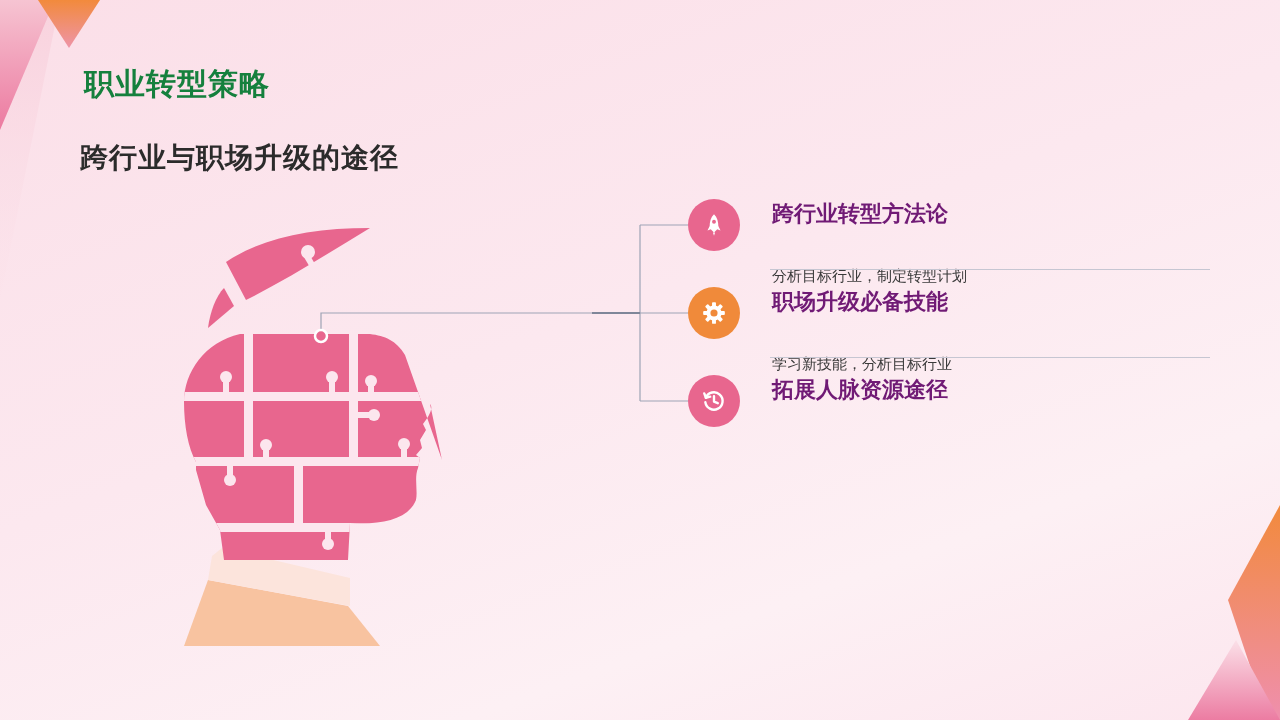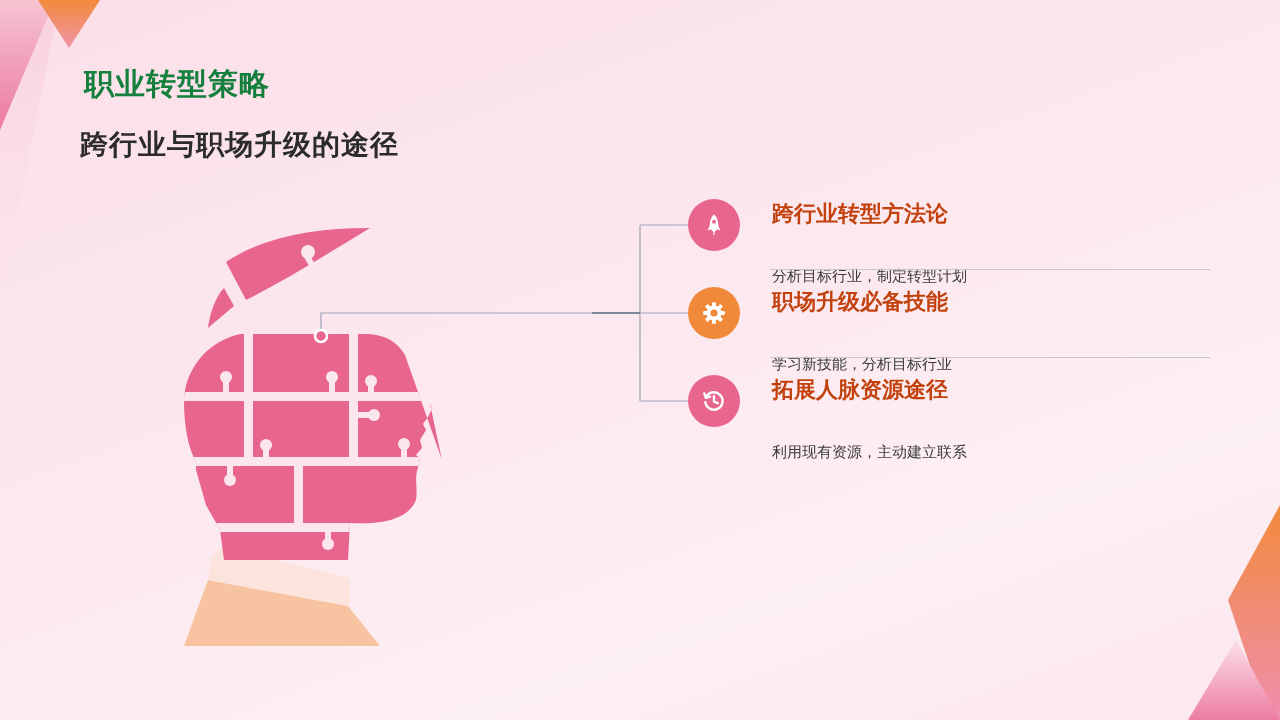--- a/index.html
+++ b/index.html
@@ -7,32 +7,32 @@
     width: 1280px; height: 720px; overflow: hidden; position: relative;
     font-family: "DejaVu Sans", "Liberation Sans", sans-serif;
     background: linear-gradient(160deg, #fbdfe8 0%, #fce8ef 45%, #fdf0f4 75%, #fce6ee 100%);
   }
   .deco { position: absolute; left: 0; top: 0; width: 1280px; height: 720px; pointer-events: none; }
   .title {
     position: absolute; left: 80px; top: 60px;
     font-size: 30px; font-weight: bold; color: #15803d; letter-spacing: 1px; margin: 4px;
   }
   .subtitle {
-    position: absolute; left: 80px; top: 126px;
+    position: absolute; left: 80px; top: 139px;
     font-size: 28px; font-weight: bold; color: #2b2b2b; letter-spacing: 1px; margin: 0;
   }
   .figure { position: absolute; left: 0; top: 0; width: 1280px; height: 720px; }
   .item { position: absolute; left: 688px; width: 530px; height: 80px; }
   .icon-circle {
     position: absolute; left: 0; top: 0; width: 52px; height: 52px; border-radius: 50%;
     display: flex; align-items: center; justify-content: center;
   }
   .item-title {
     position: absolute; left: 84px; top: 0px;
-    font-size: 22px; font-weight: bold; color: #c2410c; white-space: nowrap; line-height: 30px;
+    font-size: 22px; font-weight: bold; color: #701a75; white-space: nowrap; line-height: 30px;
   }
   .item-desc {
     position: absolute; left: 84px; top: 37px;
     font-size: 15px; color: #3a3a3a; white-space: nowrap; line-height: 20px; margin-top: 30px;
   }
   .divider {
     position: absolute; left: 82px; top: 70px; width: 440px; height: 0;
     border-top: 1.5px solid #c6c6d2;
   }
 </style>
@@ -182,14 +182,13 @@
 
 <div class="item" style="top:375px;">
   <div class="icon-circle" style="background:#E8668E;">
     <svg width="26" height="26" viewBox="0 0 24 24" fill="none" stroke="#ffffff" stroke-width="2.2" stroke-linecap="round" stroke-linejoin="round">
       <path d="M4.5 9 A8 8 0 1 1 4 13"></path>
       <polyline points="3,5 4.5,9 8.5,8"></polyline>
       <polyline points="12,7.5 12,12.5 15.5,14"></polyline>
     </svg>
   </div>
   <div class="item-title">拓展人脉资源途径</div>
-  <div class="item-desc">利用现有资源，主动建立联系</div>
 </div>
 
 </body></html>

